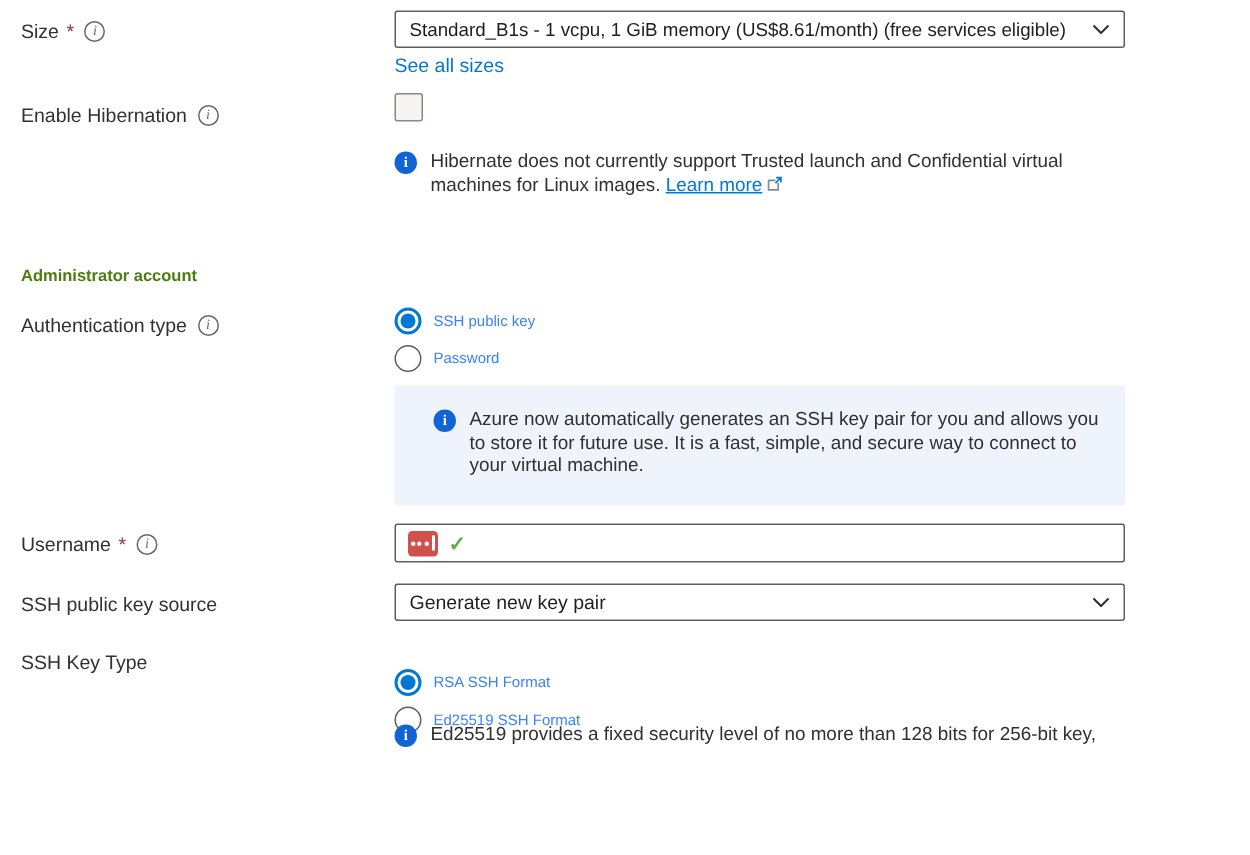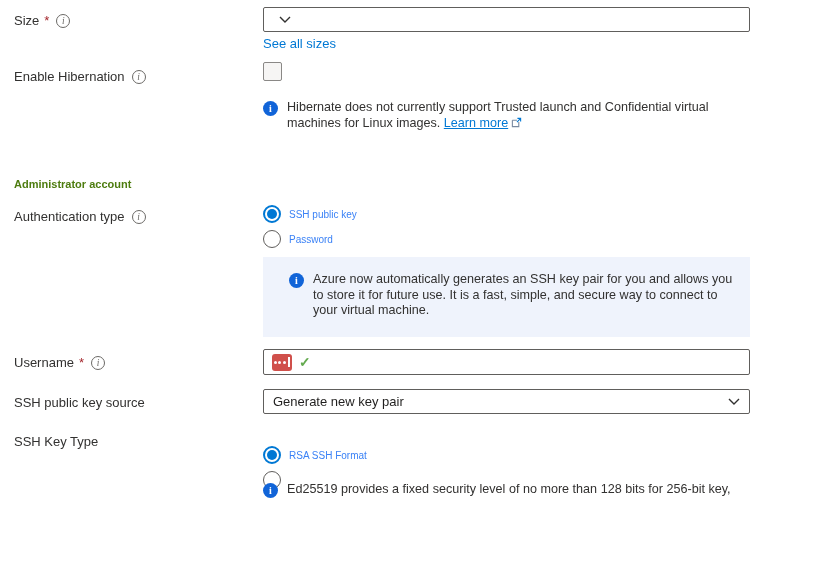--- a/index.html
+++ b/index.html
@@ -59,20 +59,21 @@
 <body>
 
 <div id="page">
 
   <div class="flabel" style="top:13px;">
     <span>Size</span>
       <span class="req">*</span>
     <span class="tip-icon">i</span>
   </div>
   <div class="control select-box" style="top:7px;">
+    <span class="select-value">Standard_B1s - 1 vcpu, 1 GiB memory (US$8.61/month) (free services eligible)</span>
     <span class="chev">
       <svg width="12" height="7" viewBox="0 0 12 7">
           <polyline points="1,1 6,6 11,1" fill="none" stroke="#323130" stroke-width="1.4"></polyline>
         </svg>
     </span>
   </div>
   <a class="control link" style="top:36px; width:auto;">See all sizes</a>
 
   <div class="flabel" style="top:69px;">
     <span>Enable Hibernation</span>
@@ -141,20 +142,21 @@
   </div>
 
   <div class="flabel" style="top:434px;">SSH Key Type</div>
   <div class="control" style="top:446px;">
     <label class="radio-option">
       <span class="radio checked"></span>
       <span class="radio-label">RSA SSH Format</span>
     </label>
     <label class="radio-option">
       <span class="radio"></span>
+      <span class="radio-label">Ed25519 SSH Format</span>
     </label>
   </div>
 
   <div class="control info-line" style="top:482px; width:500px;">
     <span class="info-badge">i</span>
     <span class="info-text" style="max-width:470px;">Ed25519 provides a fixed security level of no more than 128 bits for 256-bit key, while RSA could offer better security with keys longer than 3072 bits.</span>
   </div>
 
   <div class="flabel" style="top:531px;">
     <span>Key pair name</span>

